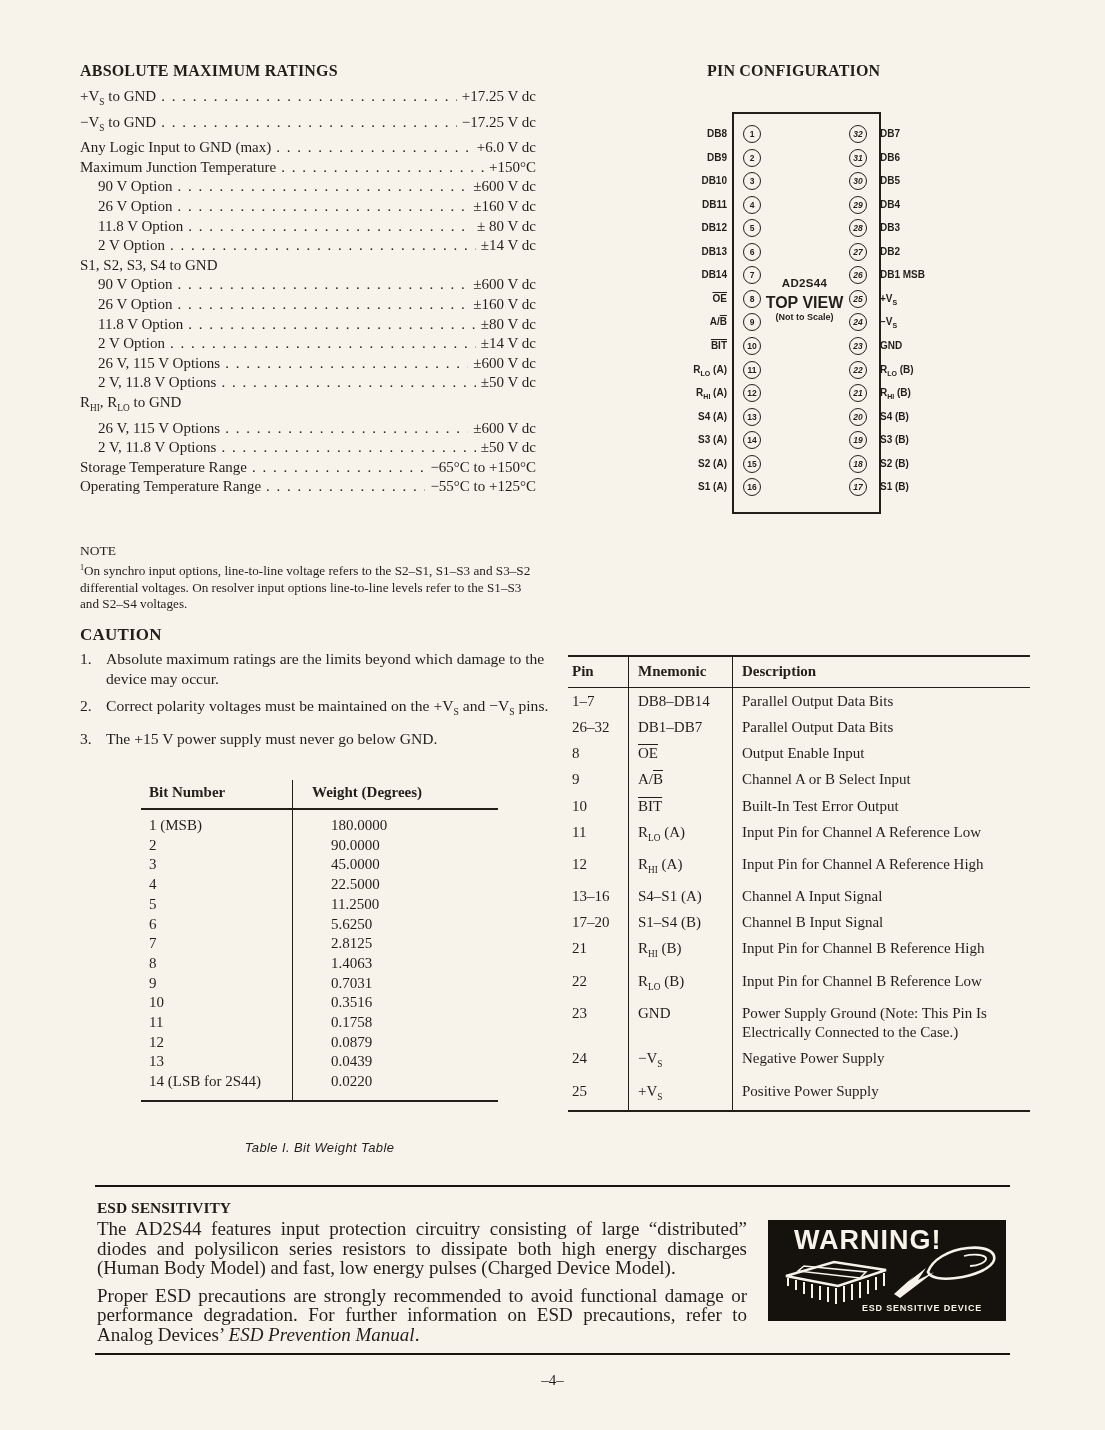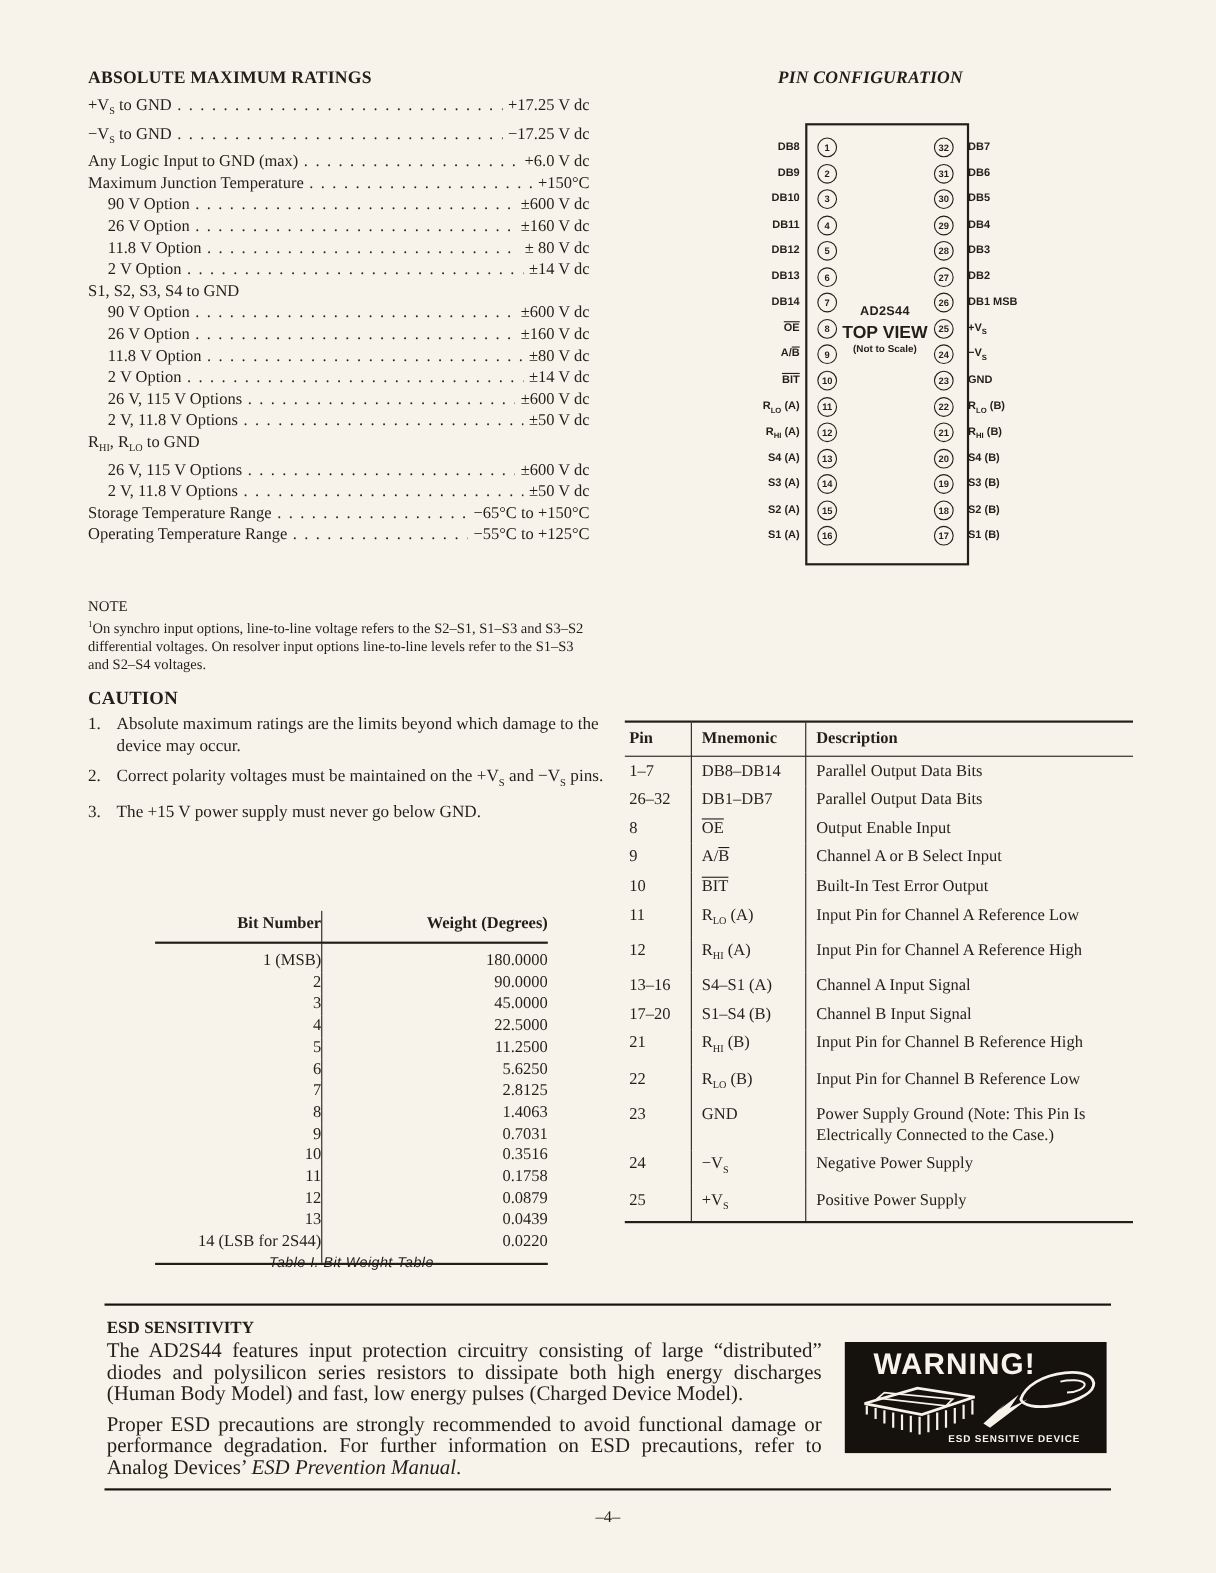--- a/index.html
+++ b/index.html
@@ -32,43 +32,43 @@
   #note .nt{font-size:13.5px;}
 
   
   #caution{left:80px;top:625px;width:478px;}
   #caution h2{font-size:17px;margin-bottom:4px;}
   .c-item{display:flex;font-size:15.6px;line-height:20px;margin-bottom:7px;}
   .c-num{width:26px;flex:none;}
   .c-text{flex:1;}
 
   
-  #bit-table{left:141px;top:828px;width:357px;border-bottom:2.2px solid #221f1b;text-align:right;}
+  #bit-table{left:141px;top:780px;width:357px;border-bottom:2.2px solid #221f1b;}
   .bt-grid{display:grid;grid-template-columns:151px 206px;}
   .bt-h{font-weight:bold;font-size:15px;padding:4px 0 7px 8px;border-bottom:2.2px solid #221f1b;}
-  .bt-h.c2{padding-left:58px;border-left:1.5px solid #221f1b;}
+  .bt-h.c2{padding-left:19px;border-left:1.5px solid #221f1b;}
   .bt-c{font-size:15px;line-height:19.7px;padding-left:8px;}
   .bt-c.c2{padding-left:38px;border-left:1.5px solid #221f1b;}
   .bt-c.first{padding-top:6px;}
   .bt-c.last{padding-bottom:8px;}
   #bit-caption{left:141px;top:1140px;width:357px;text-align:center;
     font-family:"Liberation Sans", sans-serif;font-style:italic;font-size:13px;letter-spacing:.4px;}
 
   
-  #pin-config-title{left:707px;top:62px;font-style:italic;}
+  #pin-config-title{left:707px;top:62px;}
   #pin-diagram{left:660px;top:106px;width:350px;height:416px;font-family:"Liberation Sans", sans-serif;}
   #chip-body{position:absolute;left:72px;top:6px;width:145px;height:398px;border:2px solid #221f1b;}
   .pin-row{position:absolute;height:18px;width:350px;}
   .pl{position:absolute;left:0;width:67px;text-align:right;font-size:10px;font-weight:bold;top:3px;}
   .pr{position:absolute;left:220px;width:128px;text-align:left;font-size:10px;font-weight:bold;top:3px;}
   .pl sub,.pr sub{font-size:7px;}
   .pc{position:absolute;width:16px;height:16px;border:1.8px solid #221f1b;border-radius:50%;
       display:flex;align-items:center;justify-content:center;font-size:8.5px;font-weight:bold;background:#f8f3ea;}
   .pc.l{left:83px;}
-  .pc.r{left:189px;}
+  .pc.r{left:189px;font-style:italic;}
   #chip-center{position:absolute;left:72px;top:171px;width:145px;text-align:center;font-weight:bold;}
   #chip-name{font-size:11.5px;letter-spacing:.3px;}
   #chip-view{font-size:16px;margin-top:5px;}
   #chip-scale{font-size:9px;}
 
   
   #pin-table{left:568px;top:655px;width:462px;border-top:2px solid #221f1b;border-bottom:2px solid #221f1b;}
   .pt-grid{display:grid;grid-template-columns:60px 104px 298px;}
   .pt-cell{font-size:15px;line-height:19.4px;padding:3.4px 6px 3.4px 4px;}
   .pt-head{font-weight:bold;border-bottom:1.8px solid #221f1b;padding-top:5px;padding-bottom:6px;}

